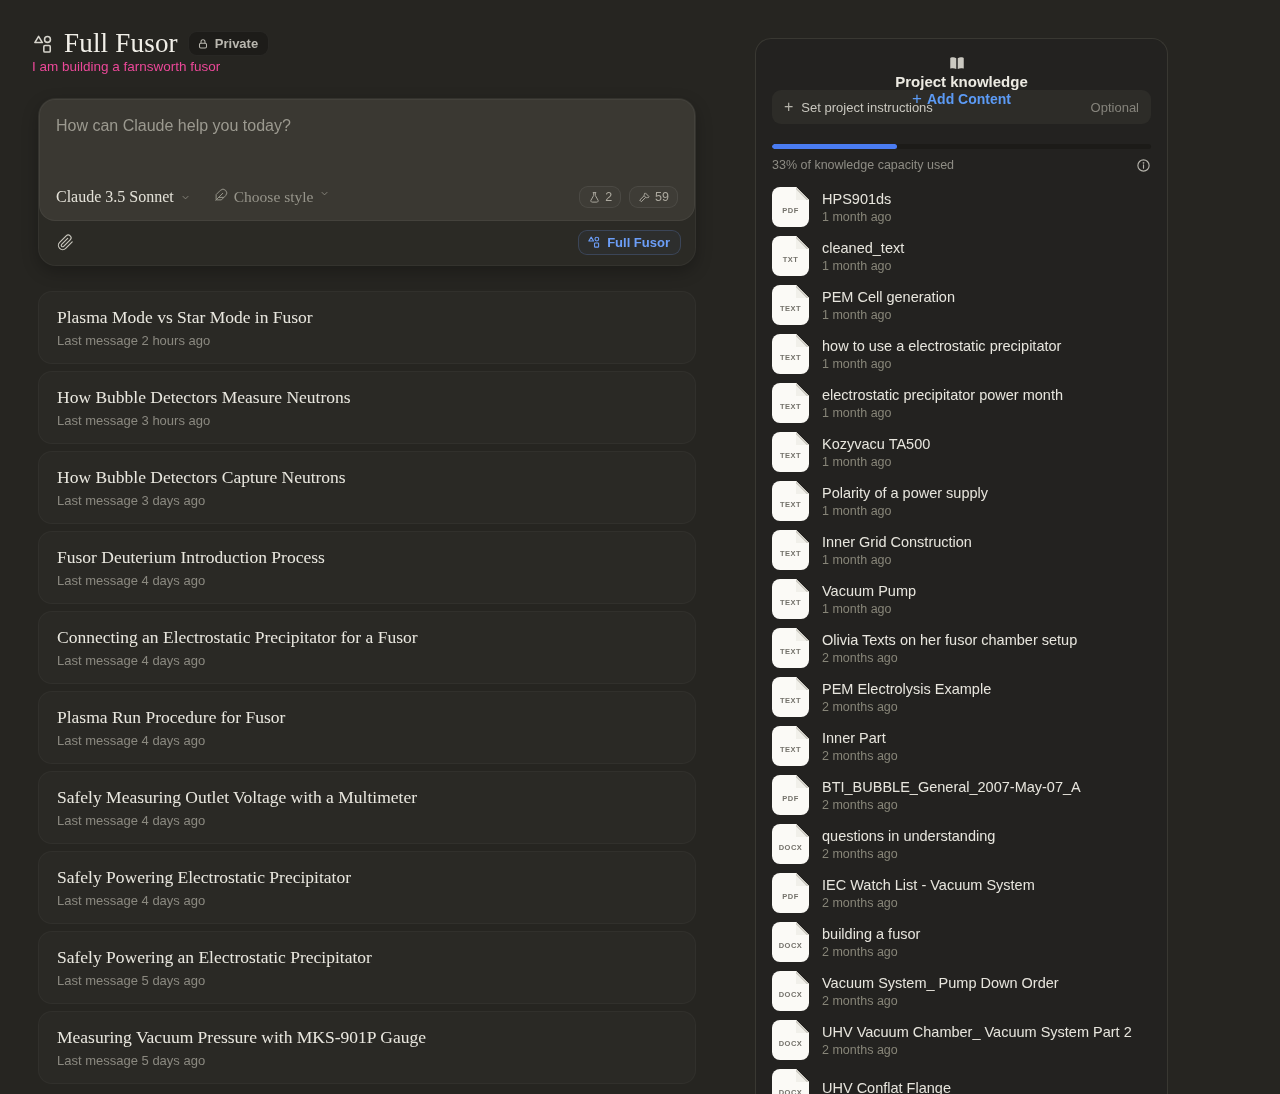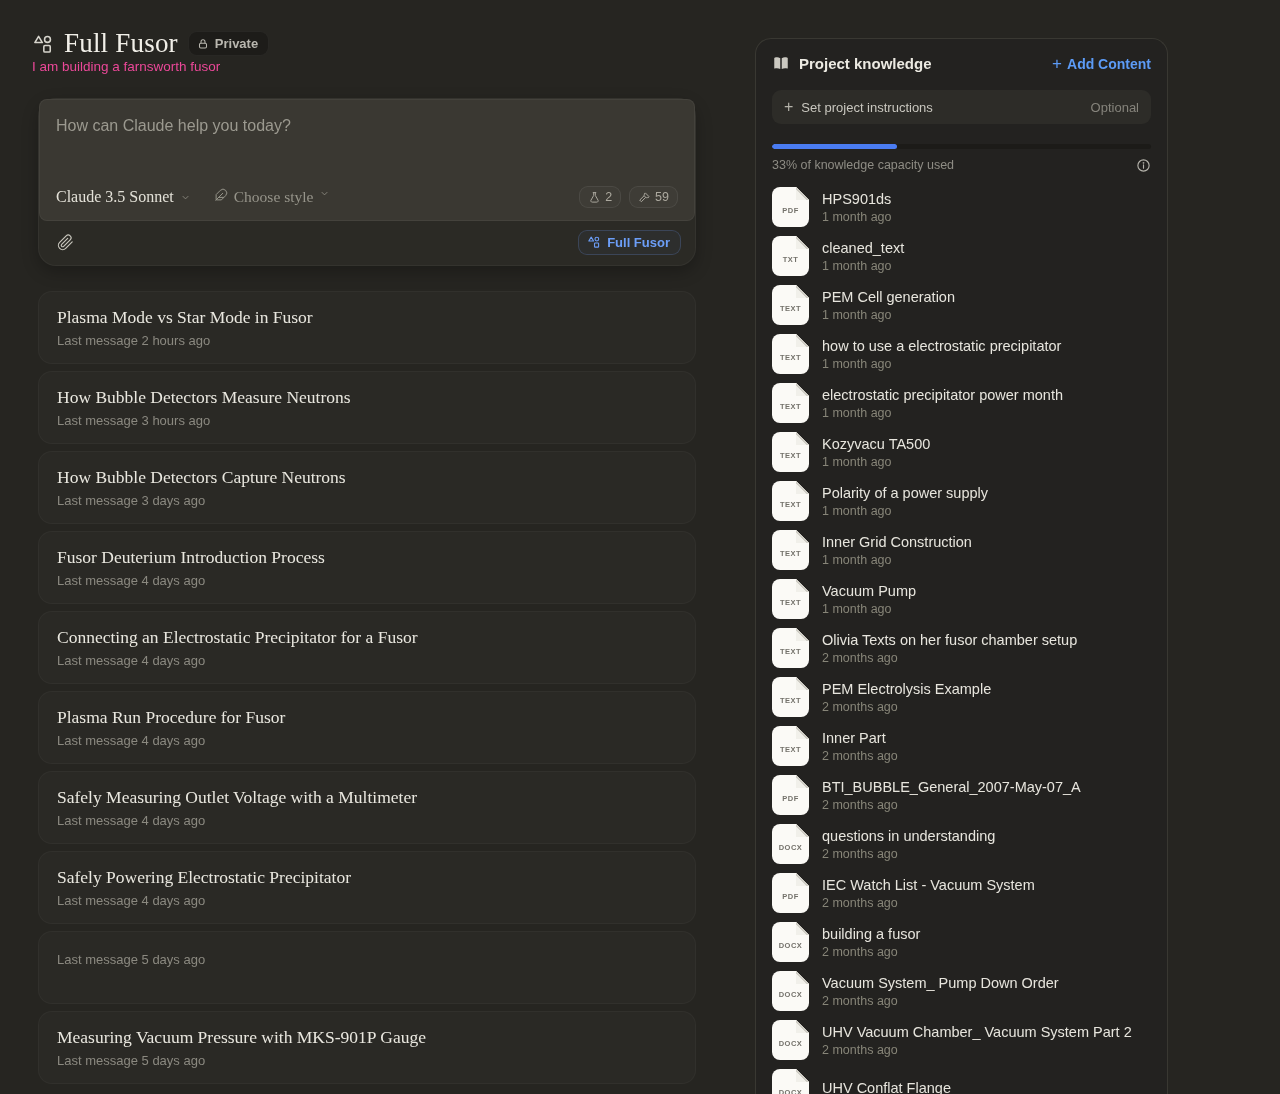--- a/index.html
+++ b/index.html
@@ -29,21 +29,21 @@
   
   .composer {
     margin-top:24px; margin-left:8px; width:658px; height:168px;
     background:#2b2a25; border:1px solid rgba(255,255,255,.045);
     border-radius:18px; position:relative;
     box-shadow:0 6px 16px rgba(0,0,0,.25);
   }
   .composer-inner {
     position:absolute; top:0; left:0; right:0; height:122px;
     background:#3a3832; border:1px solid rgba(255,255,255,.05);
-    border-radius:8px; padding:17px 16px 12px 16px;
+    border-radius:16px; padding:17px 16px 12px 16px;
     display:flex; flex-direction:column; justify-content:space-between;
   }
   .composer-placeholder { font-size:16px; color:#9b998f; }
   .composer-controls { display:flex; align-items:center; }
   .model-select { display:flex; align-items:center; gap:6px; color:#e3e1d8; font-size:16px; cursor:pointer; }
   .model-chevron, .style-chevron { color:#8a887e; display:flex; }
   .style-select { display:flex; align-items:flex-start; gap:6px; color:#96948a; font-size:15.5px; margin-left:22px; cursor:pointer; }
   .controls-spacer { flex:1; }
   .pill {
     display:flex; align-items:center; gap:4px;
@@ -72,21 +72,21 @@
   }
   .chat-title { font-family:"Liberation Serif","DejaVu Serif",serif; font-size:17.5px; color:#e9e7df; }
   .chat-time { margin-top:5px; font-size:13px; color:#8b8980; }
 
   
   .knowledge-panel {
     position:absolute; left:755px; top:38px; width:413px; height:1056px;
     background:#232220; border:1px solid #393832; border-bottom:none;
     border-radius:16px 16px 0 0; padding:16px; overflow:hidden;
   }
-  .kp-header { display:flex; align-items:flex-start; height:24px; }
+  .kp-header { display:flex; align-items:center; height:24px;flex-direction:column; }
   .kp-book { color:#cbc9c1; display:flex; margin-right:9px; }
   .kp-title { font-size:15px; font-weight:700; color:#eceae2; flex:1; }
   .add-content { display:flex; align-items:center; gap:5px; color:#5c9bf6; font-size:14px; font-weight:700; cursor:pointer; }
   .add-plus { font-size:17px; font-weight:400; line-height:1; }
 
   .instructions-row {
     margin-top:11px; height:34px; background:#2d2c28; border-radius:9px;
     display:flex; align-items:center; padding:0 12px; cursor:pointer;
   }
   .instr-plus { color:#b5b3aa; font-size:16px; margin-right:8px; }
@@ -246,20 +246,21 @@
     <div class="chat-title">Safely Measuring Outlet Voltage with a Multimeter</div>
     <div class="chat-time">Last message 4 days ago</div>
   </div>
 
   <div class="chat-card">
     <div class="chat-title">Safely Powering Electrostatic Precipitator</div>
     <div class="chat-time">Last message 4 days ago</div>
   </div>
 
   <div class="chat-card">
+    <div class="chat-title">Safely Powering an Electrostatic Precipitator</div>
     <div class="chat-time">Last message 5 days ago</div>
   </div>
 
   <div class="chat-card">
     <div class="chat-title">Measuring Vacuum Pressure with MKS-901P Gauge</div>
     <div class="chat-time">Last message 5 days ago</div>
   </div>
 </div>
 </div>
 

